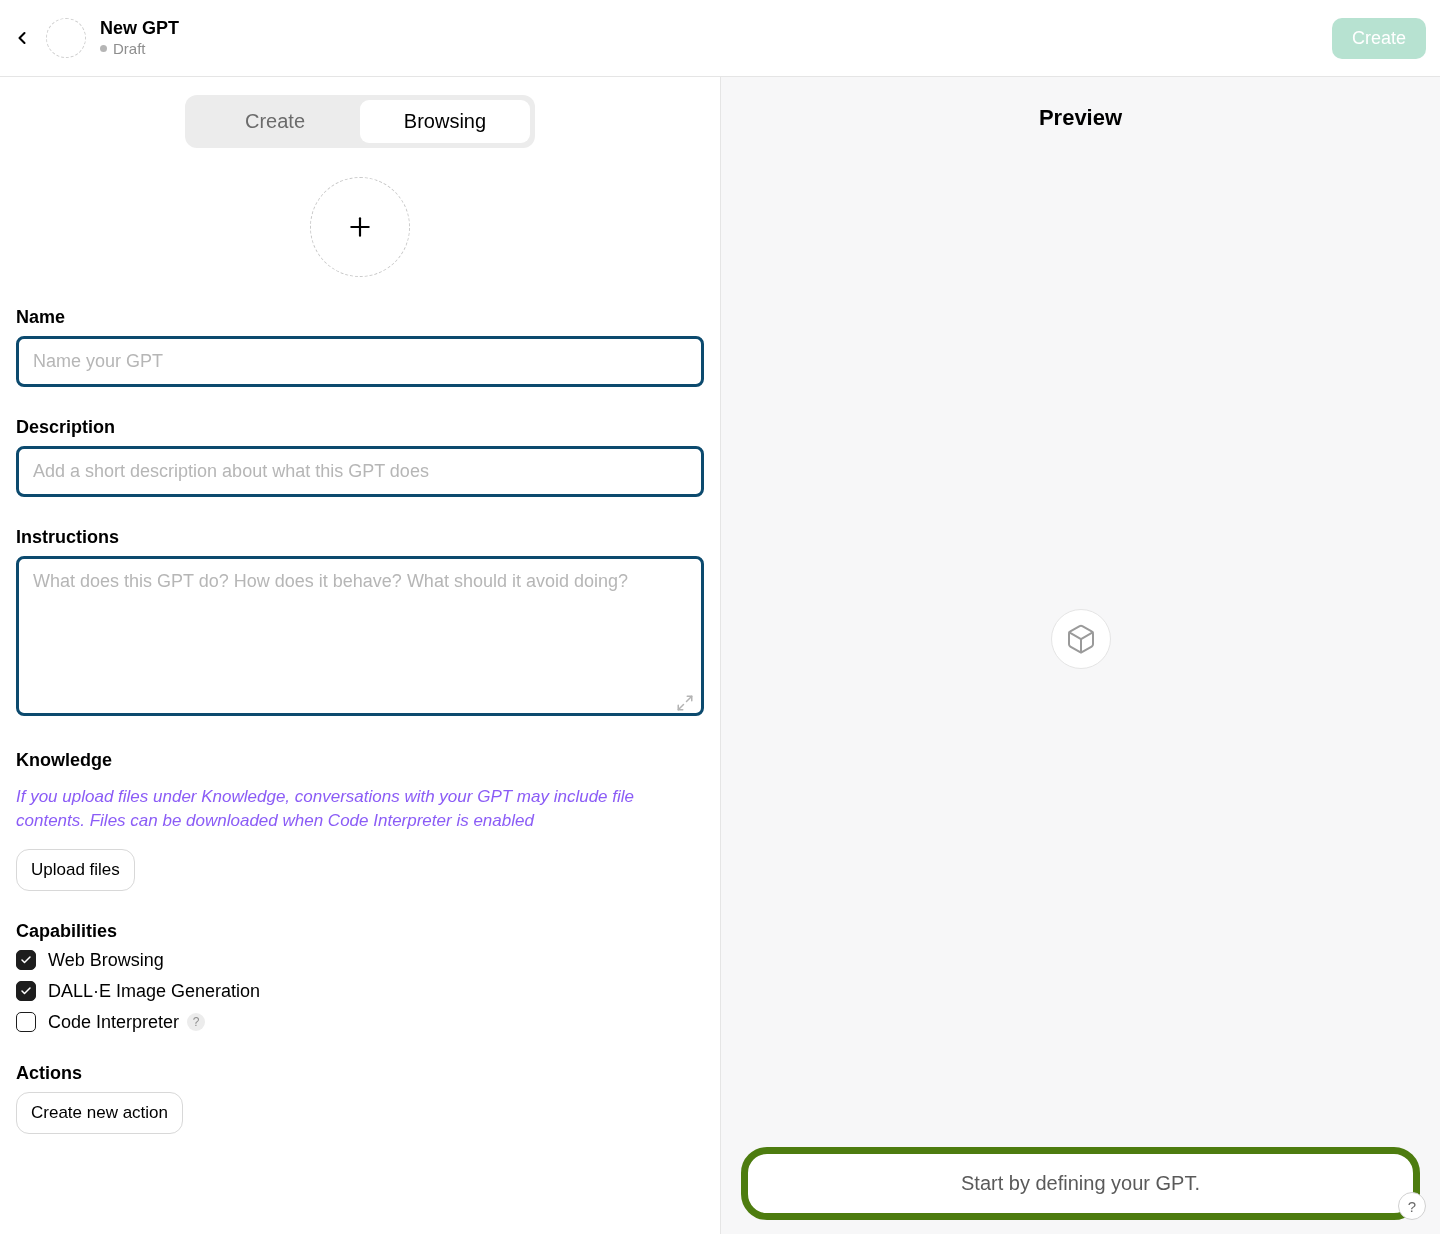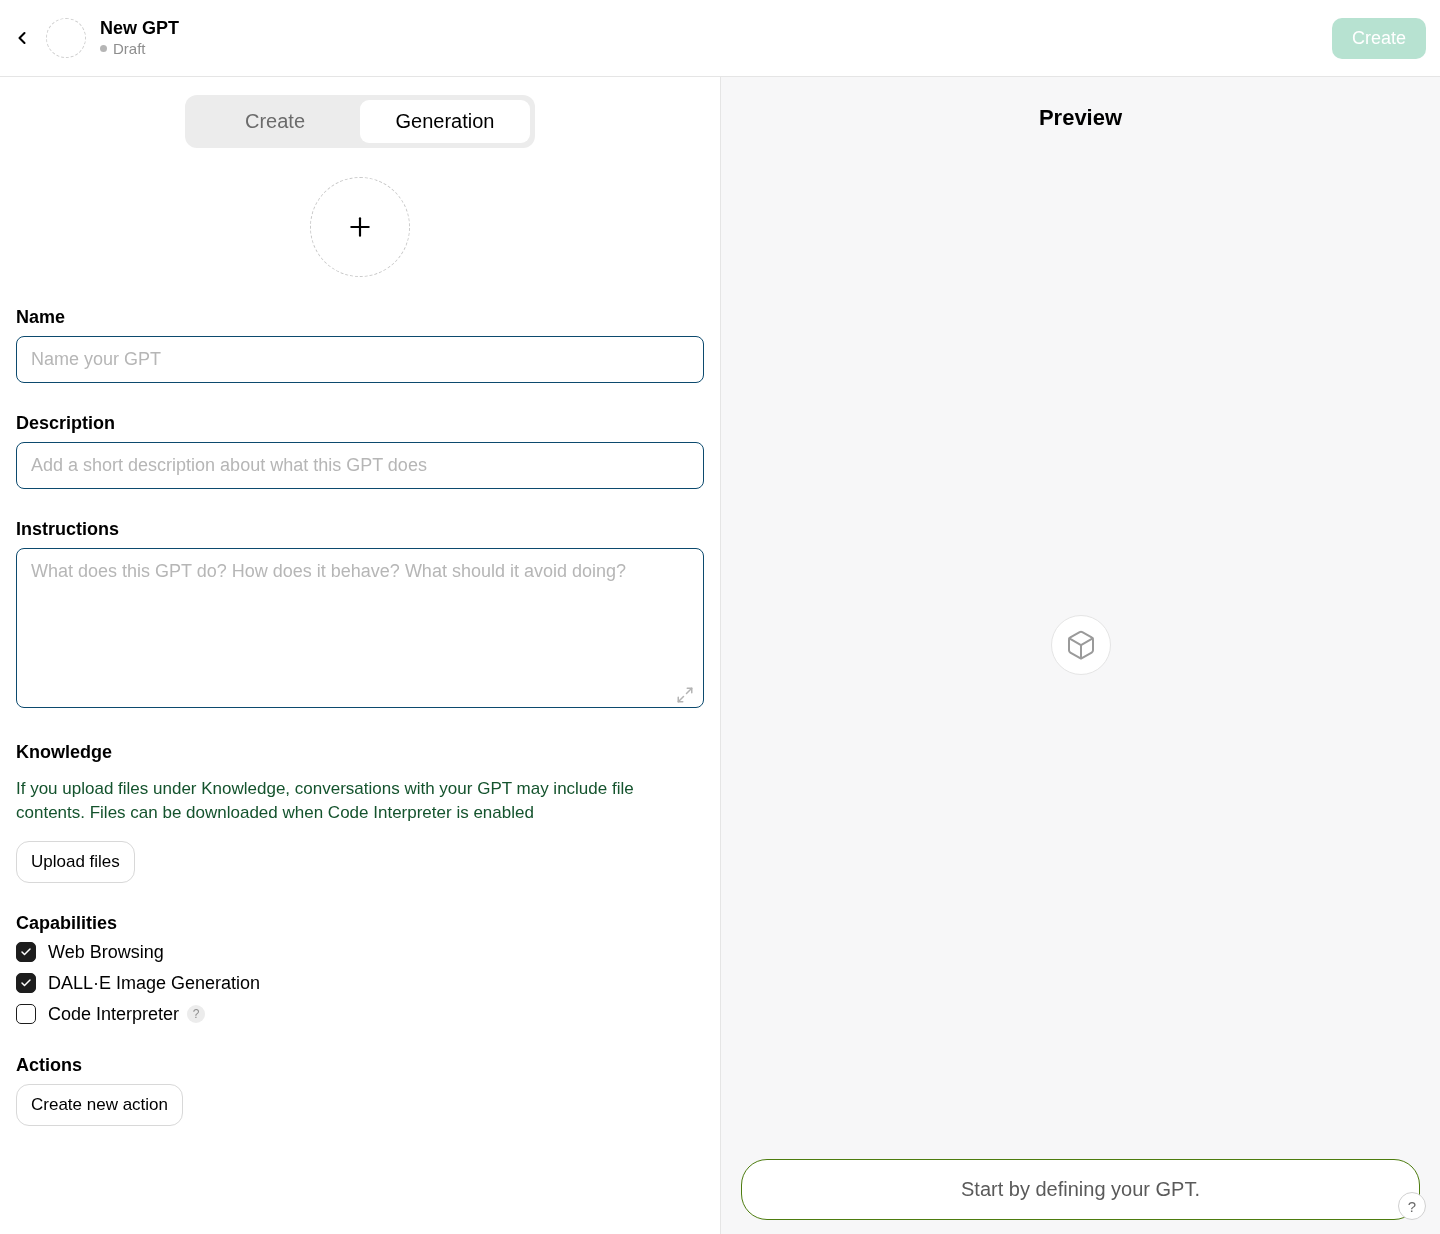--- a/index.html
+++ b/index.html
@@ -73,25 +73,25 @@
   .img-picker {
     width: 100px; height:100px; border-radius:50%;
     border: 1.5px dashed #c9c9c9;
     margin: 0 auto 30px;
     display:flex; align-items:center; justify-content:center;
     cursor:pointer;
   }
   .img-picker svg { width:26px; height:26px; }
 
   .field-label { font-size:18px; font-weight:600; margin-bottom:8px; }
-  .help-text { font-size:17px; color:#14532d; margin-top:14px; line-height:1.4; }
+  .help-text { font-size:17px; color:#8b5cf6; margin-top:14px; line-height:1.4;font-style:italic; }
 
   .text-input, .textarea, .starter-input {
     width:100%;
-    border:1px solid #0c4a6e; border-radius:8px;
+    border:3px solid #0c4a6e; border-radius:8px;
     font-size:18px; color:#000;
     padding: 12px 14px;
     font-family:inherit;
     background:#fff;
   }
   .text-input::placeholder, .textarea::placeholder { color:#b6b6b6; }
   .textarea-wrapper { position:relative; }
   .textarea { height:160px; resize:none; }
   .expand-icon {
     position:absolute; right:10px; bottom:8px;
@@ -149,21 +149,21 @@
   .preview-cube {
     width:60px; height:60px; border-radius:50%; background:#fff;
     border:1px solid #e5e5e5;
     display:flex; align-items:center; justify-content:center;
   }
   .preview-cube svg { width:32px; height:32px; color:#9a9a9a; }
 
   .preview-input-wrap { padding: 0 20px 28px 20px; }
   .preview-input {
     width:100%;
-    border:1px solid #4d7c0f; border-radius:26px;
+    border:7px solid #4d7c0f; border-radius:26px;
     background:#fff;
     padding: 18px 24px;
     font-size:20px; text-align:center; color:#5a5a5a;
   }
 
   .help-fab {
     position:fixed; right:14px; bottom:14px;
     width:28px; height:28px; border-radius:50%;
     border:1px solid #d0d0d0; background:#fff;
     display:flex; align-items:center; justify-content:center;
@@ -190,21 +190,21 @@
   <div class="spacer"></div>
   <button class="create-btn">Create</button>
 </div>
 
 <div class="main">
 
   <div class="left-pane">
 
     <div class="tab-switch">
       <div class="tab">Create</div>
-      <div class="tab active">Generation</div>
+      <div class="tab active">Browsing</div>
     </div>
 
     <div class="form-scroll">
 
       <div class="img-picker">
         <svg viewBox="0 0 24 24" fill="none" stroke="#000" stroke-width="2" stroke-linecap="round">
             <line x1="12" y1="4" x2="12" y2="20"></line>
             <line x1="4" y1="12" x2="20" y2="12"></line>
           </svg>
       </div>

